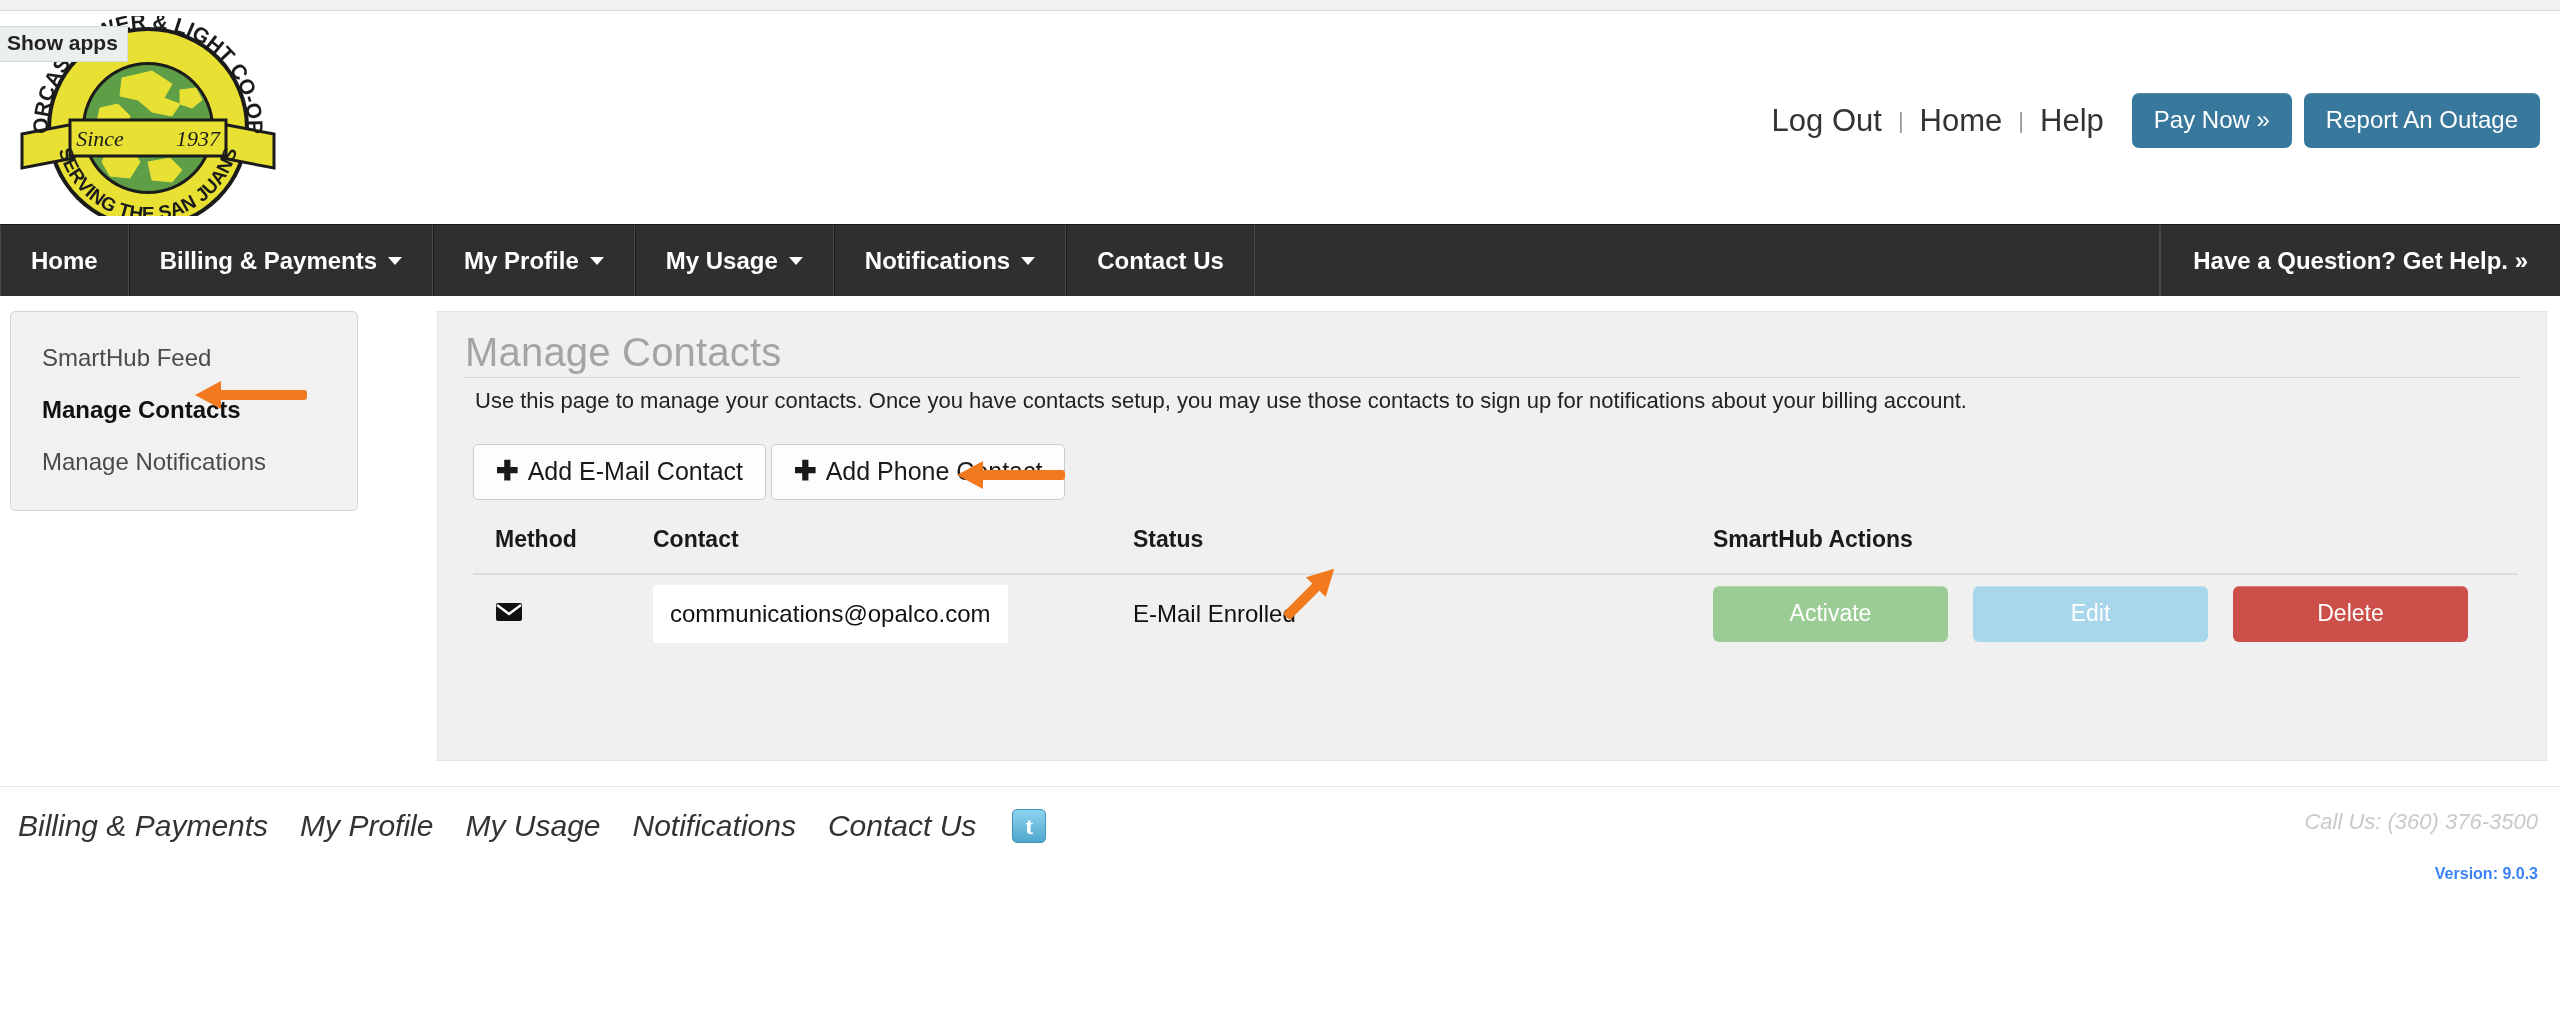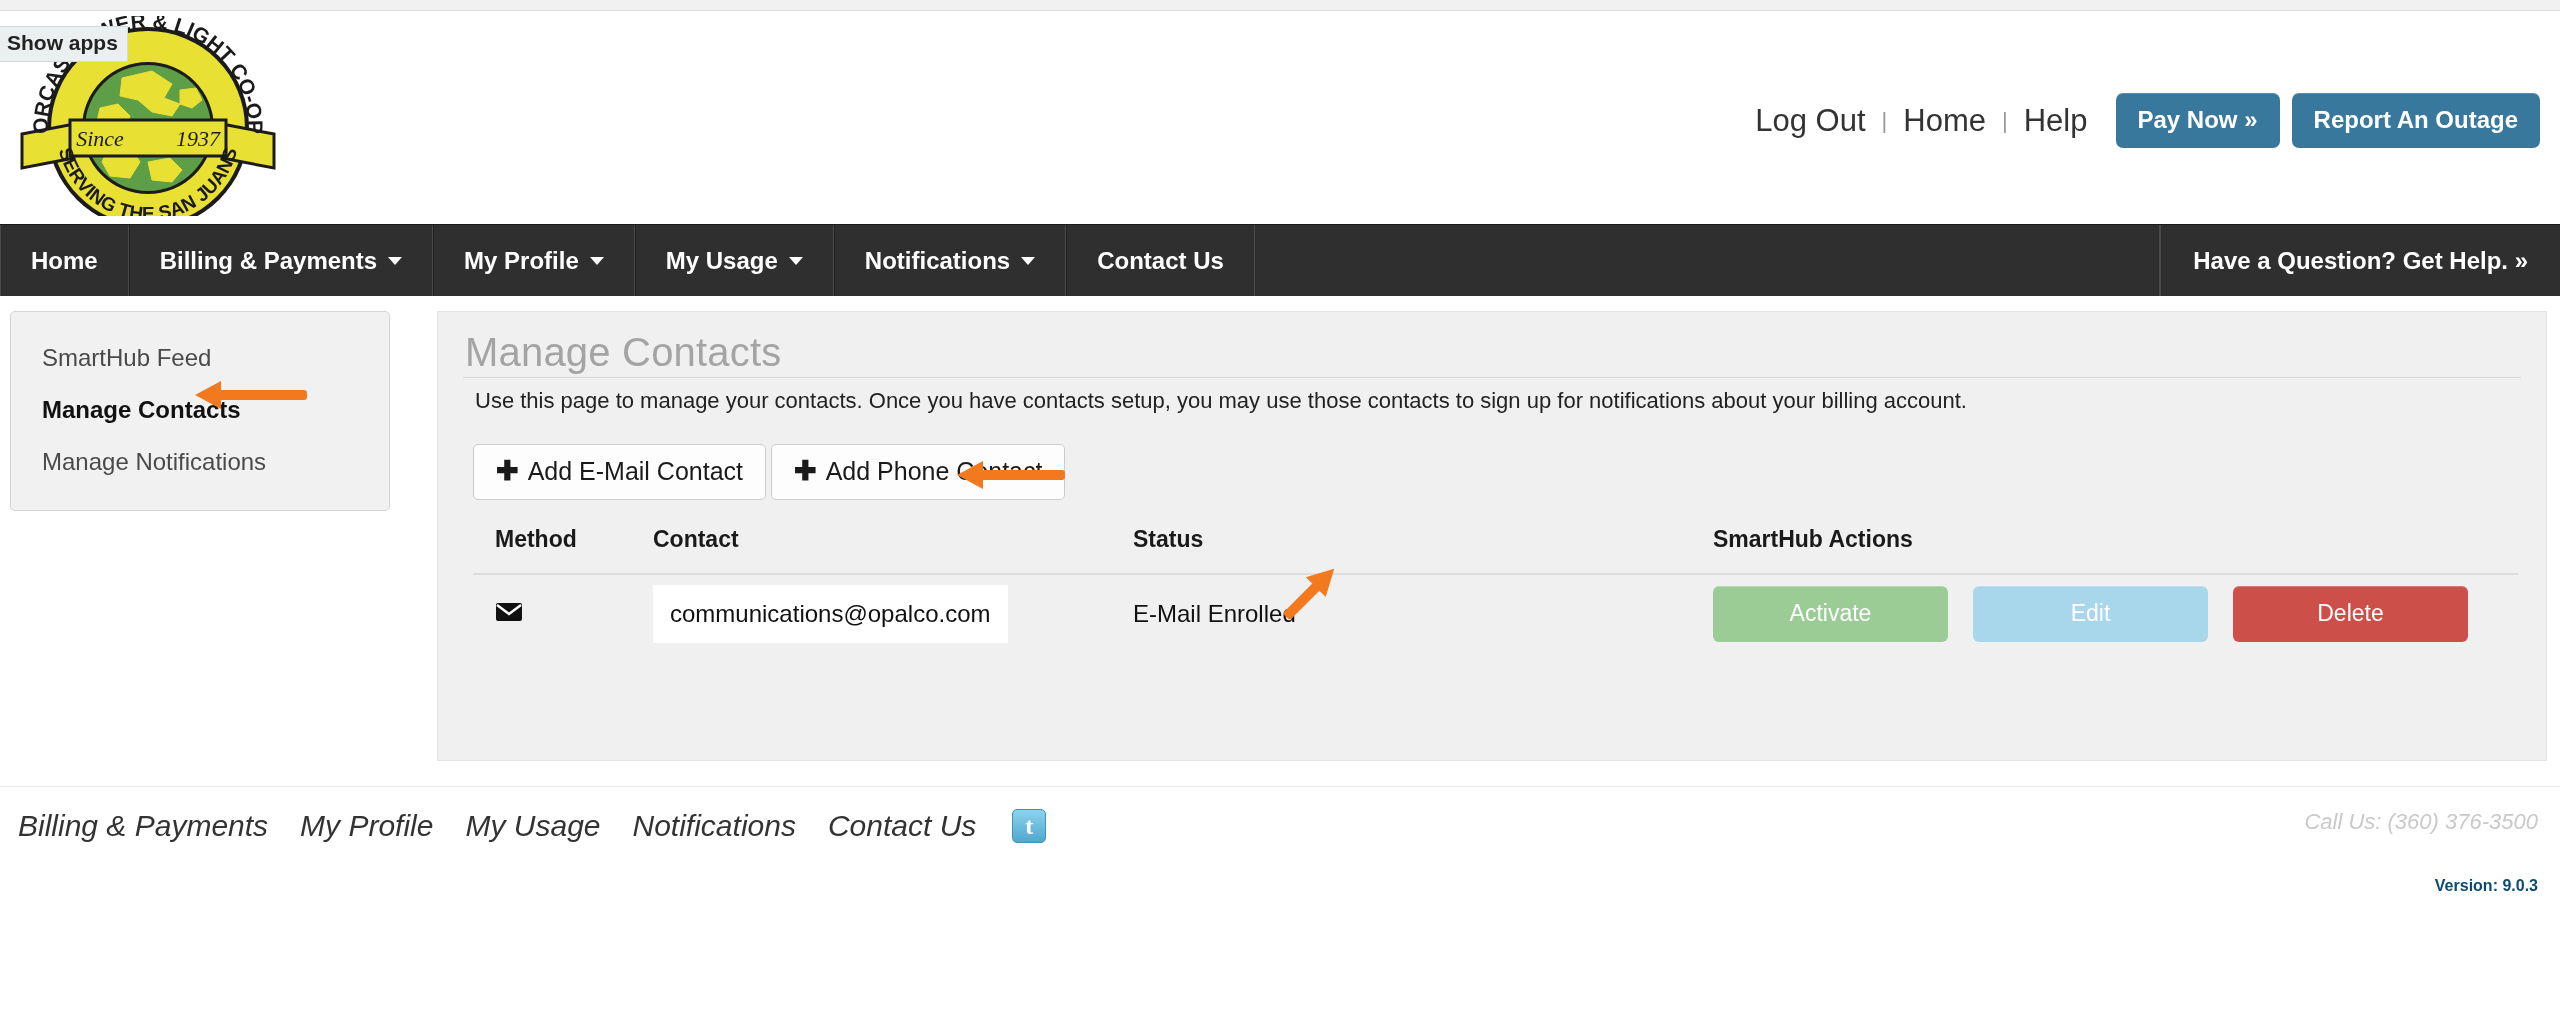--- a/index.html
+++ b/index.html
@@ -65,21 +65,21 @@
   .util-sep {
     color: #999; font-size: 22px; line-height: 1;
     padding: 0; user-select: none;
   }
   .hdr-btn {
     background: #37789c;
     color: #ffffff;
     border: none;
     border-radius: 7px;
     font-size: 24px;
-    font-weight: bold;
+    font-weight: normal;
     font-family: "Liberation Sans", sans-serif;
     padding: 13px 22px 14px 22px;
     margin-left: 12px;
     cursor: pointer;
     white-space: nowrap;
     box-shadow: inset 0 1px 0 rgba(255,255,255,0.14);
   }
 
   
   .mainnav {
@@ -123,21 +123,21 @@
 
   
   .body-area {
     position: absolute; top: 296px; left: 0;
     width: 2560px; height: 490px;
     background: #ffffff;
   }
 
   .sidebar {
     position: absolute; left: 10px; top: 15px;
-    width: 380px;
+    width: 348px;
     background: #f1f1f1;
     border: 1px solid #d4d4d4;
     border-radius: 5px;
     padding: 20px 0 22px 0;
   }
   .side-item {
     padding: 12px 0 12px 31px;
     font-size: 24px;
     color: #4a4a4a;
     cursor: pointer;
@@ -278,24 +278,23 @@
     margin-left: 4px;
   }
   .call-us {
     position: absolute; right: 22px; top: 22px;
     font-size: 22px; font-style: italic;
     color: #c9c9c9;
     white-space: nowrap;
   }
   .version {
     position: absolute; right: 22px; top: 78px;
-    font-size: 16px; color: #0c4a6e;
+    font-size: 16px; color: #3b82f6;
     font-weight: bold;
     white-space: nowrap;
-    margin-top: 12px;
   }
 </style>
 </head>
 <body>
 
 <div id="page">
 
   <div class="browser-strip"></div>
 
   <div class="header">

